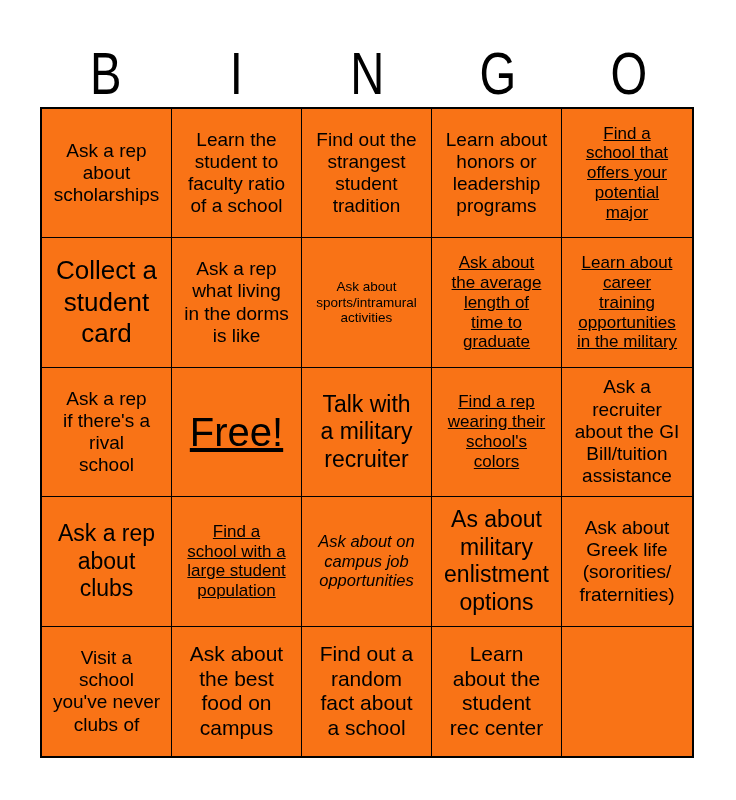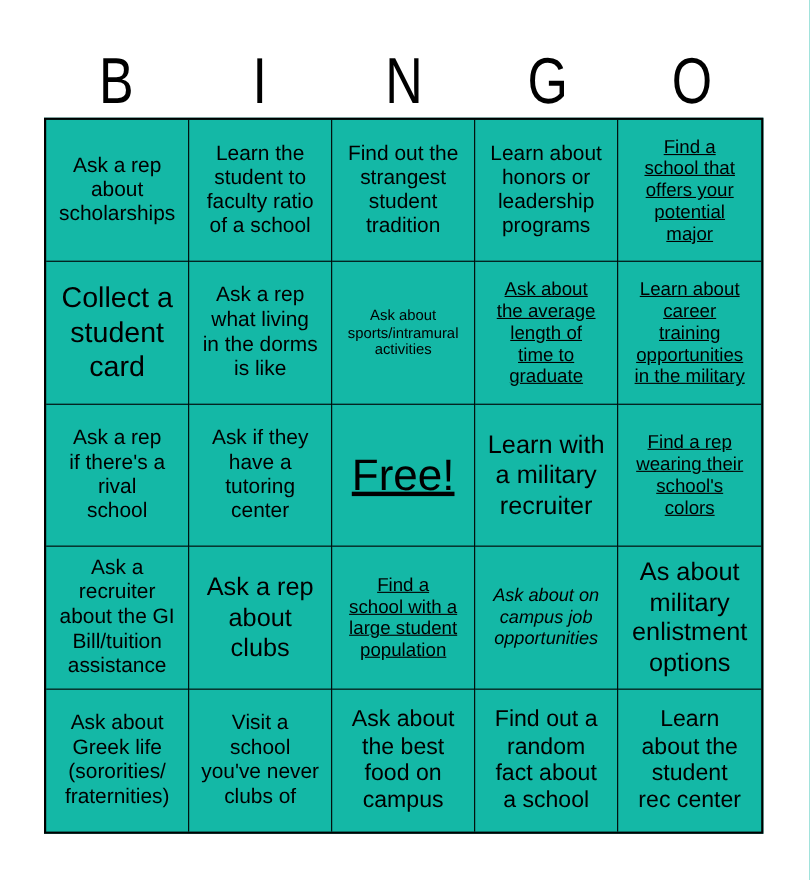--- a/index.html
+++ b/index.html
@@ -32,21 +32,21 @@
   }
   .board {
     position: absolute;
     left: 40px; top: 107px;
     width: 654px; height: 651px;
     box-sizing: border-box;
     border: 2px solid #000;
     display: grid;
     grid-template-columns: repeat(5, 1fr);
     grid-template-rows: repeat(5, 1fr);
-    background: #14b8a6;
+    background: #f97316;
   }
   .cell {
     box-sizing: border-box;
     border-right: 1.5px solid #000;
     border-bottom: 1.5px solid #000;
     display: flex;
     align-items: center;
     justify-content: center;
     text-align: center;
     white-space: pre-line;
@@ -127,26 +127,22 @@
   <div class="cell fs17">Learn about
 career
 training
 opportunities
 in the military</div>
 
   <div class="cell fs19">Ask a rep
 if there's a
 rival
 school</div>
-  <div class="cell fs19">Ask if they
-have a
-tutoring
-center</div>
   <div class="cell fs40">Free!</div>
-  <div class="cell fs23">Learn with
+  <div class="cell fs23">Talk with
 a military
 recruiter</div>
   <div class="cell fs17">Find a rep
 wearing their
 school's
 colors</div>
 
   <div class="cell fs15">Ask a
 recruiter
 about the GI

